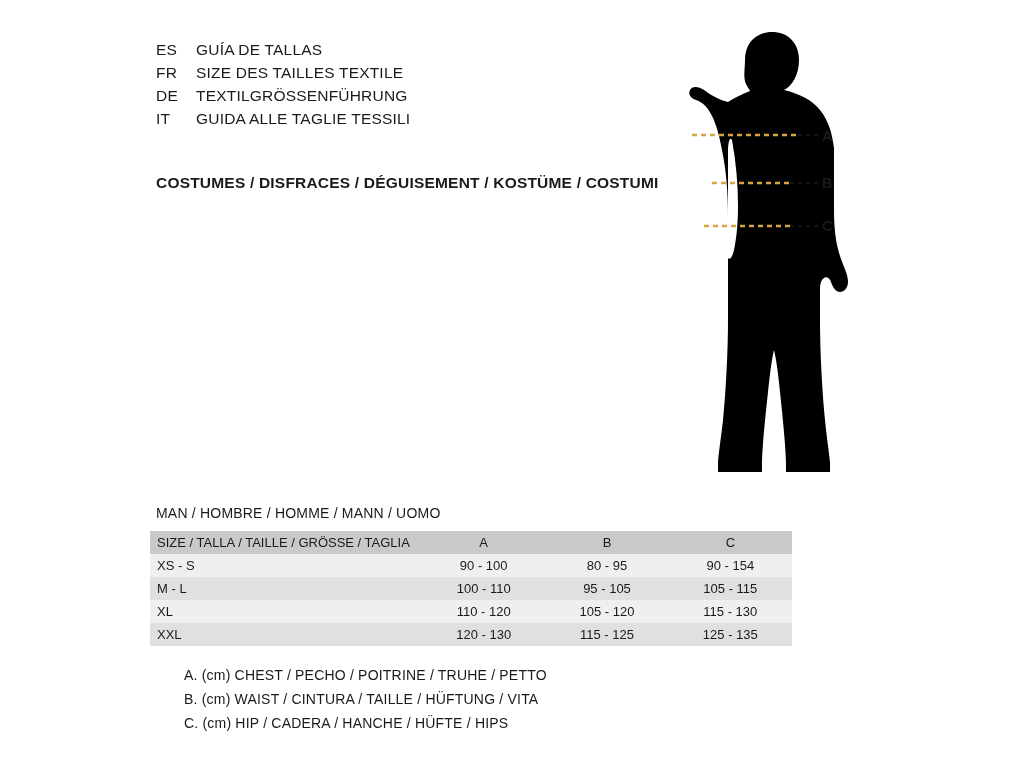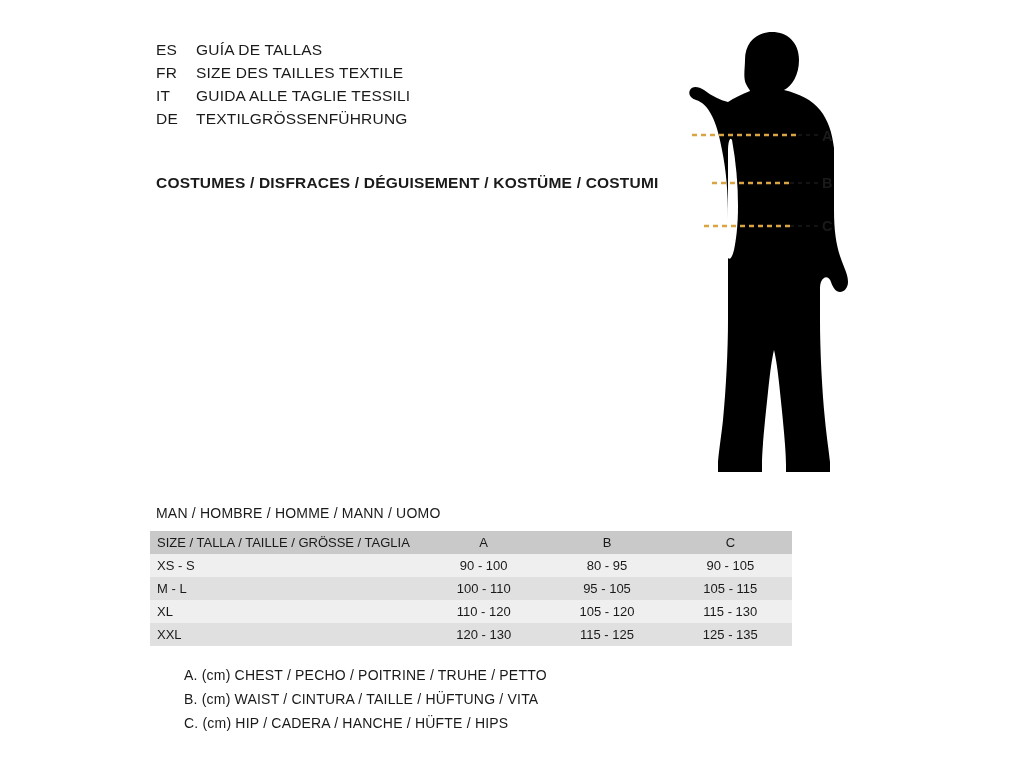--- a/index.html
+++ b/index.html
@@ -134,26 +134,26 @@
 <div class="lang-block">
   <div class="lang-row">
     <span class="lang-code">ES</span>
     <span class="lang-text">GUÍA DE TALLAS</span>
   </div>
   <div class="lang-row">
     <span class="lang-code">FR</span>
     <span class="lang-text">SIZE DES TAILLES TEXTILE</span>
   </div>
   <div class="lang-row">
+    <span class="lang-code">DE</span>
+    <span class="lang-text">TEXTILGRÖSSENFÜHRUNG</span>
+  </div>
+  <div class="lang-row">
     <span class="lang-code">IT</span>
     <span class="lang-text">GUIDA ALLE TAGLIE TESSILI</span>
-  </div>
-  <div class="lang-row">
-    <span class="lang-code">DE</span>
-    <span class="lang-text">TEXTILGRÖSSENFÜHRUNG</span>
   </div>
 </div>
 
 <div class="costumes-title">COSTUMES / DISFRACES / DÉGUISEMENT / KOSTÜME / COSTUMI</div>
 
 <div class="figure-wrap">
   <svg width="250" height="460" viewBox="0 0 250 460" xmlns="http://www.w3.org/2000/svg">
 
     <path fill="#000000" d="M95,40
          C95,22 107,12 122,12
@@ -225,21 +225,21 @@
       <th>A</th>
       <th>B</th>
       <th>C</th>
     </tr>
   </thead>
   <tbody>
     <tr class="odd">
       <td class="col-label">XS - S</td>
       <td>90 - 100</td>
       <td>80 - 95</td>
-      <td>90 - 105</td>
+      <td>90 - 154</td>
     </tr>
     <tr class="even">
       <td class="col-label">M - L</td>
       <td>100 - 110</td>
       <td>95 - 105</td>
       <td>105 - 115</td>
     </tr>
     <tr class="odd">
       <td class="col-label">XL</td>
       <td>110 - 120</td>

